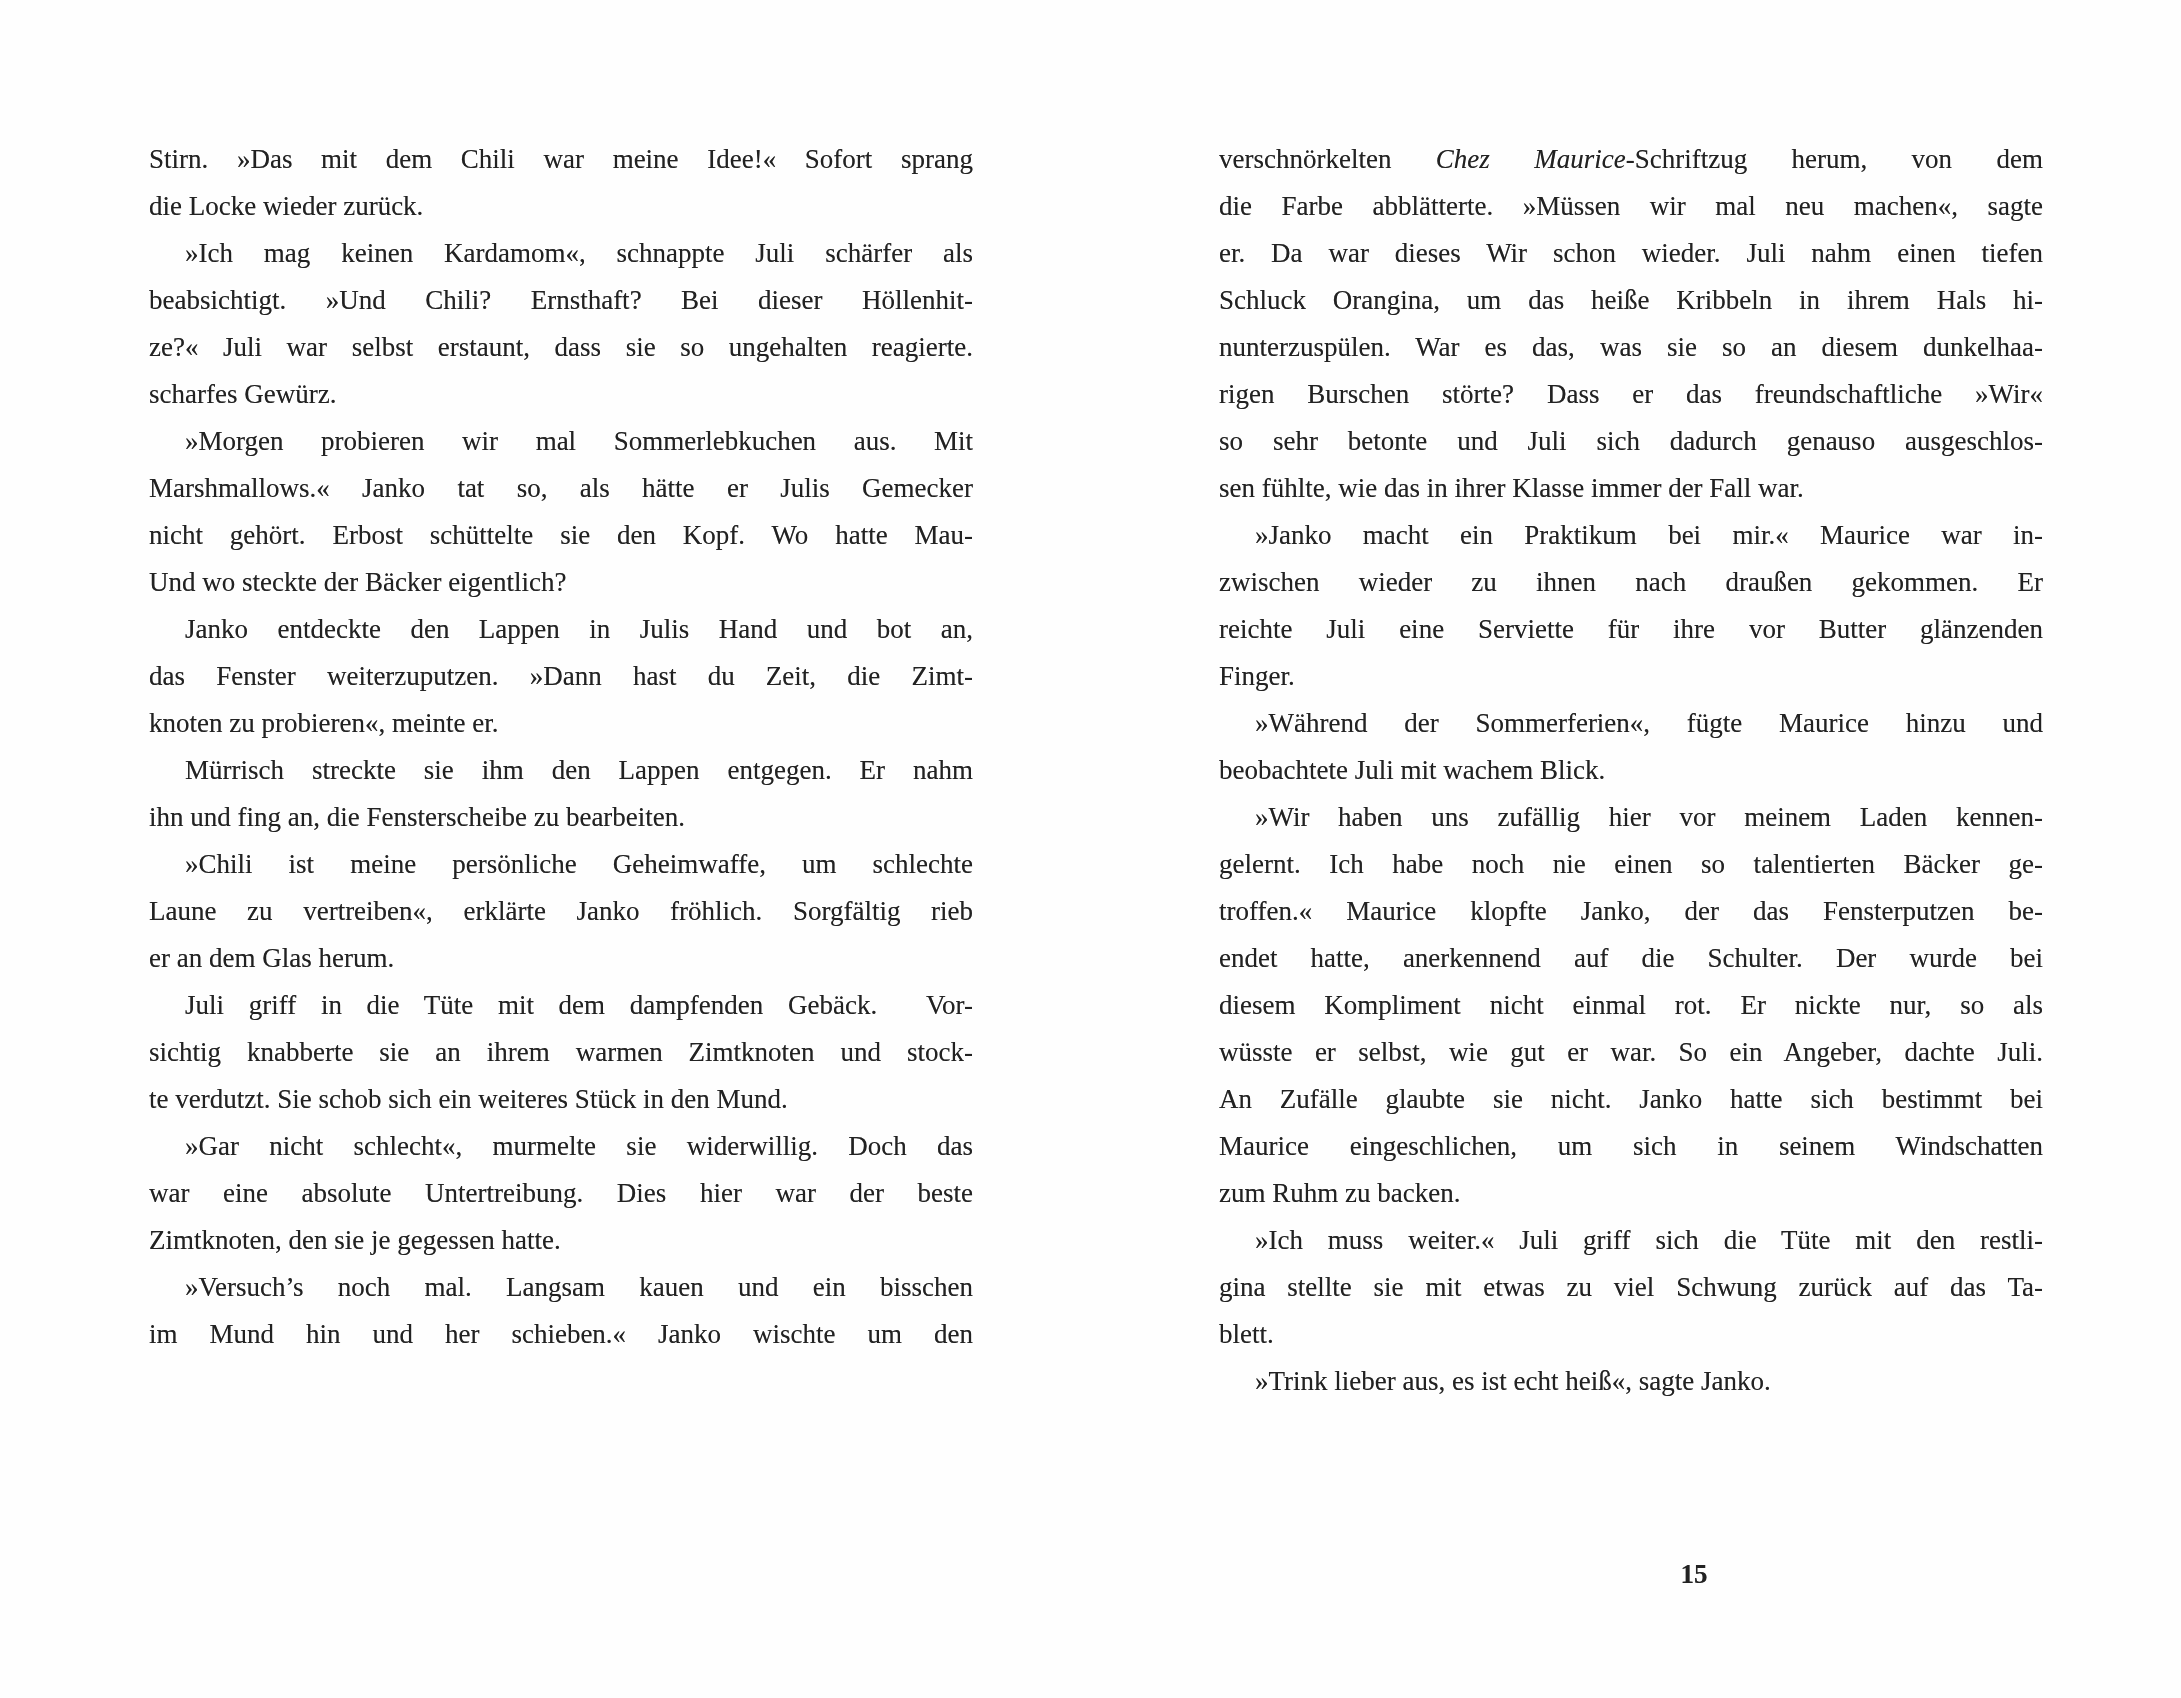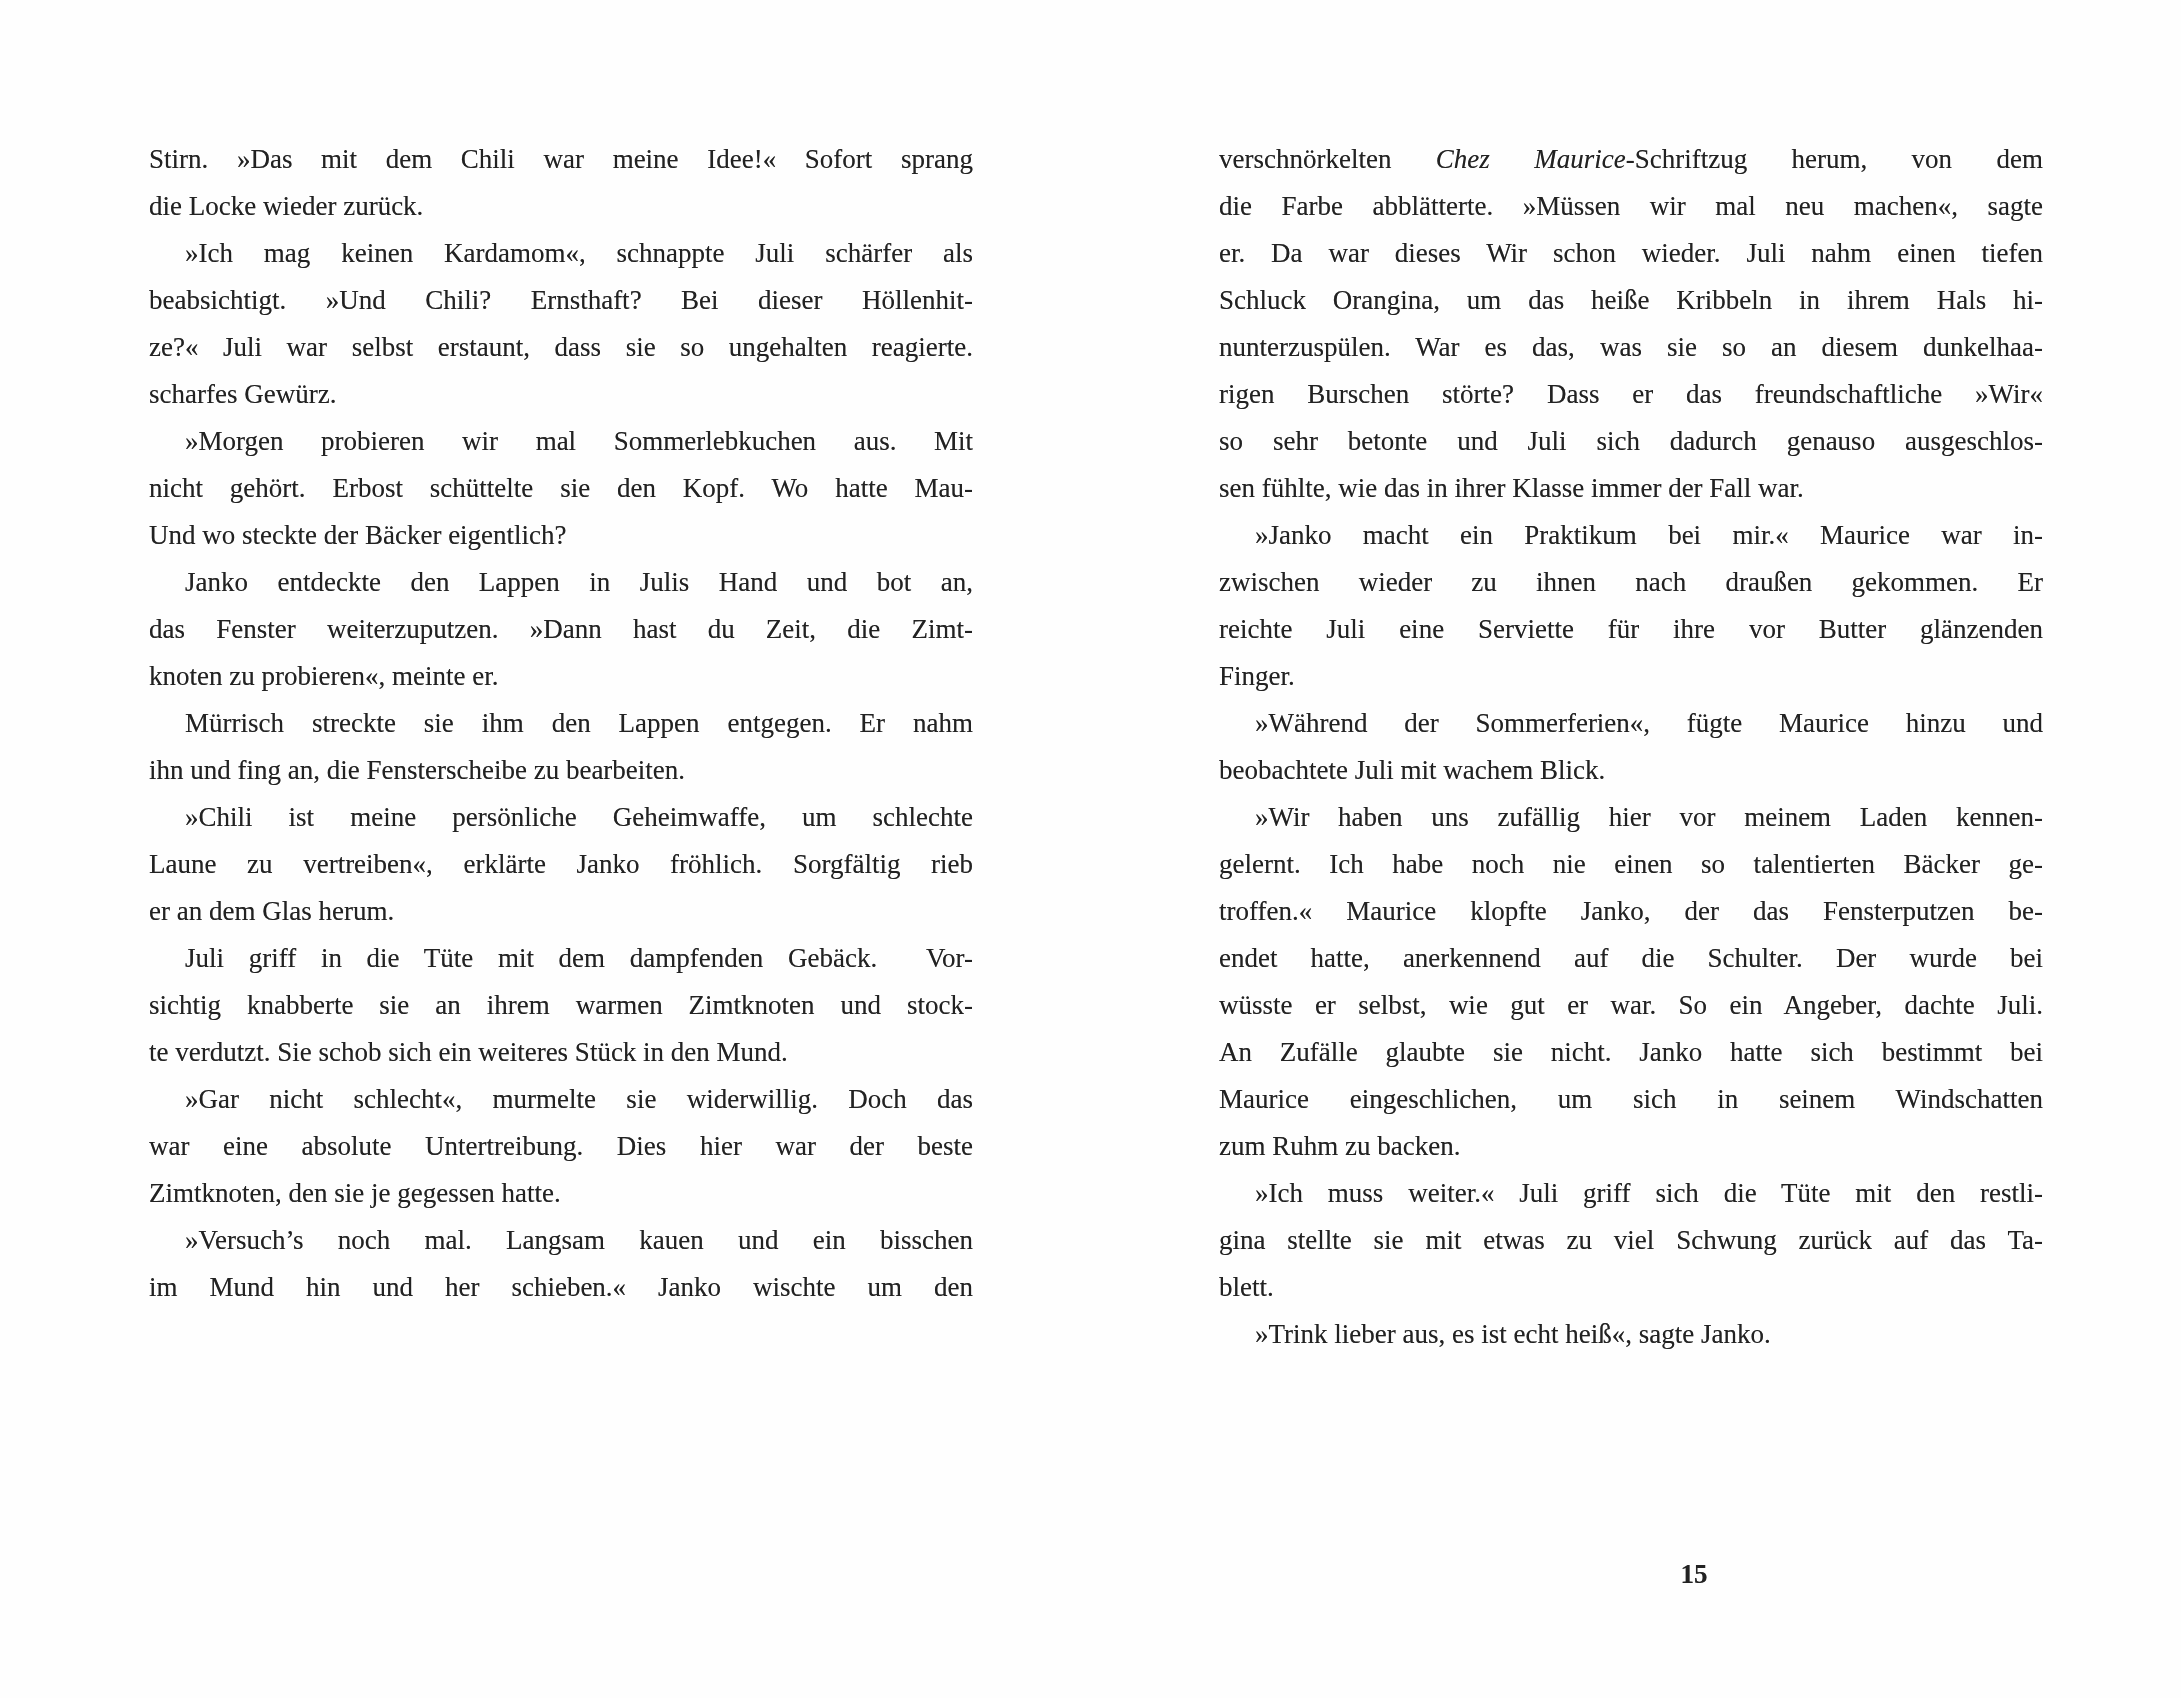--- a/index.html
+++ b/index.html
@@ -59,20 +59,21 @@
 
 <div class="book-spread">
   <section class="page-text left">
       <div class="line"><span>Stirn. »Das mit dem Chili war meine Idee!« Sofort sprang</span></div>
       <div class="line para-end"><span>die Locke wieder zurück.</span></div>
       <div class="line indent"><span>»Ich mag keinen Kardamom«, schnappte Juli schärfer als</span></div>
       <div class="line"><span>beabsichtigt. »Und Chili? Ernsthaft? Bei dieser Höllenhit-</span></div>
       <div class="line"><span>ze?« Juli war selbst erstaunt, dass sie so ungehalten reagierte.</span></div>
       <div class="line para-end"><span>scharfes Gewürz.</span></div>
       <div class="line indent"><span>»Morgen probieren wir mal Sommerlebkuchen aus. Mit</span></div>
+      <div class="line"><span>Marshmallows.« Janko tat so, als hätte er Julis Gemecker</span></div>
       <div class="line"><span>nicht gehört. Erbost schüttelte sie den Kopf. Wo hatte Mau-</span></div>
       <div class="line para-end"><span>Und wo steckte der Bäcker eigentlich?</span></div>
       <div class="line indent"><span>Janko entdeckte den Lappen in Julis Hand und bot an,</span></div>
       <div class="line"><span>das Fenster weiterzuputzen. »Dann hast du Zeit, die Zimt-</span></div>
       <div class="line para-end"><span>knoten zu probieren«, meinte er.</span></div>
       <div class="line indent"><span>Mürrisch streckte sie ihm den Lappen entgegen. Er nahm</span></div>
       <div class="line para-end"><span>ihn und fing an, die Fensterscheibe zu bearbeiten.</span></div>
       <div class="line indent"><span>»Chili ist meine persönliche Geheimwaffe, um schlechte</span></div>
       <div class="line"><span>Laune zu vertreiben«, erklärte Janko fröhlich. Sorgfältig rieb</span></div>
       <div class="line para-end"><span>er an dem Glas herum.</span></div>
@@ -98,20 +99,21 @@
       <div class="line indent"><span>»Janko macht ein Praktikum bei mir.« Maurice war in-</span></div>
       <div class="line"><span>zwischen wieder zu ihnen nach draußen gekommen. Er</span></div>
       <div class="line"><span>reichte Juli eine Serviette für ihre vor Butter glänzenden</span></div>
       <div class="line para-end"><span>Finger.</span></div>
       <div class="line indent"><span>»Während der Sommerferien«, fügte Maurice hinzu und</span></div>
       <div class="line para-end"><span>beobachtete Juli mit wachem Blick.</span></div>
       <div class="line indent"><span>»Wir haben uns zufällig hier vor meinem Laden kennen-</span></div>
       <div class="line"><span>gelernt. Ich habe noch nie einen so talentierten Bäcker ge-</span></div>
       <div class="line"><span>troffen.« Maurice klopfte Janko, der das Fensterputzen be-</span></div>
       <div class="line"><span>endet hatte, anerkennend auf die Schulter. Der wurde bei</span></div>
+      <div class="line"><span>diesem Kompliment nicht einmal rot. Er nickte nur, so als</span></div>
       <div class="line"><span>wüsste er selbst, wie gut er war. So ein Angeber, dachte Juli.</span></div>
       <div class="line"><span>An Zufälle glaubte sie nicht. Janko hatte sich bestimmt bei</span></div>
       <div class="line"><span>Maurice eingeschlichen, um sich in seinem Windschatten</span></div>
       <div class="line para-end"><span>zum Ruhm zu backen.</span></div>
       <div class="line indent"><span>»Ich muss weiter.« Juli griff sich die Tüte mit den restli-</span></div>
       <div class="line"><span>gina stellte sie mit etwas zu viel Schwung zurück auf das Ta-</span></div>
       <div class="line para-end"><span>blett.</span></div>
       <div class="line indent para-end"><span>»Trink lieber aus, es ist echt heiß«, sagte Janko.</span></div>
     </section>
   <div class="page-number right-num">15</div>

